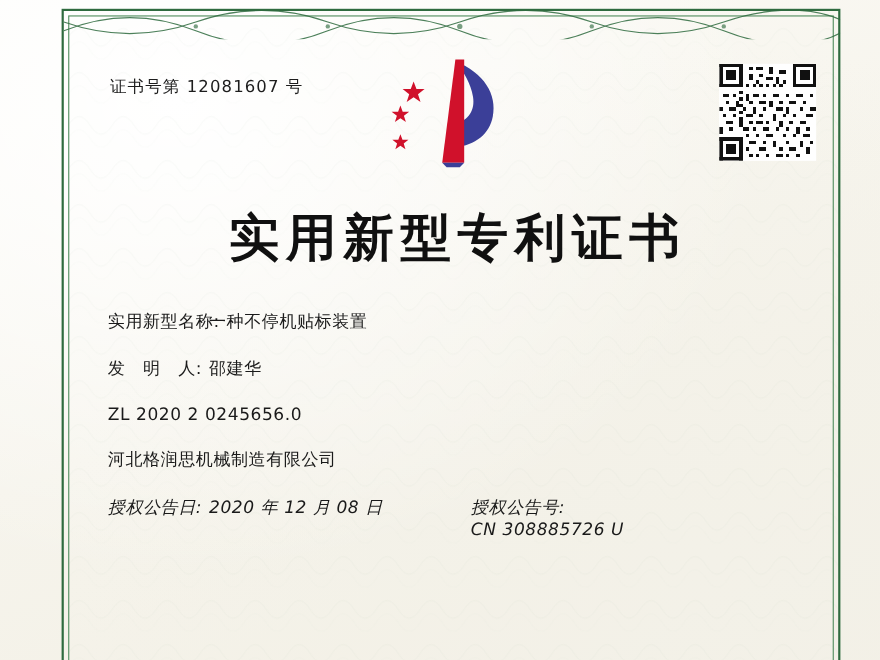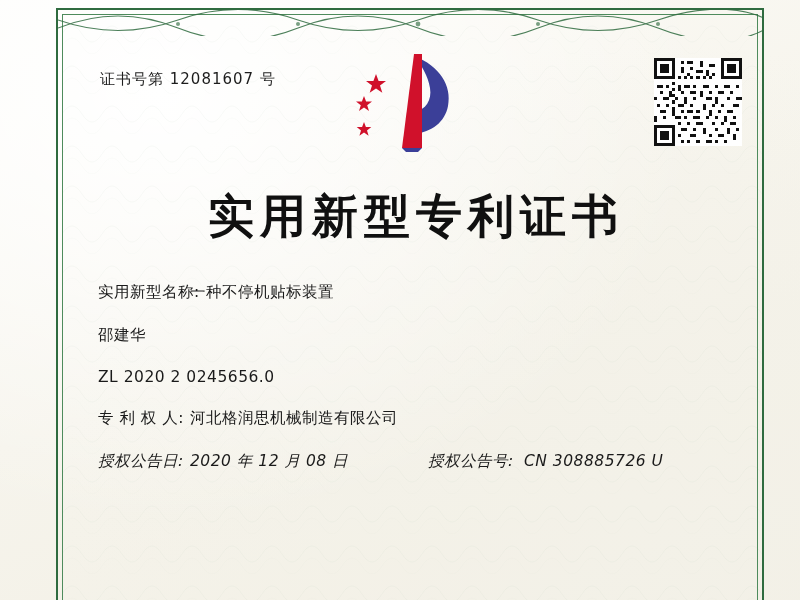--- a/index.html
+++ b/index.html
@@ -146,20 +146,21 @@
   }
   .dual-left {
     display: flex;
     align-items: baseline;
     width: 330px;
     flex: none;
   }
   .dual-right {
     display: flex;
     align-items: baseline;
+    flex-direction: column;
   }
   .dual-right .field-label {
     width: 96px;
   }
 </style>
 </head>
 <body>
 
 <div class="certificate">
 
@@ -337,30 +338,30 @@
   <div class="main-title">实用新型专利证书</div>
 
   <div class="fields">
 
     <div class="field-row">
       <span class="field-label">实用新型名称:</span>
       <span class="field-value">一种不停机贴标装置</span>
     </div>
 
     <div class="field-row">
+      <span class="field-label">发　明　人:</span>
       <span class="field-value">邵建华</span>
     </div>
 
     <div class="field-row">
       <span class="field-value">ZL 2020 2 0245656.0</span>
     </div>
 
 
     <div class="field-row">
-      <span class="field-label">专 利 权 人:</span>
       <span class="field-value">河北格润思机械制造有限公司</span>
     </div>
 
 
     <div class="field-row dual">
       <span class="dual-left">
         <span class="field-label">授权公告日:</span>
         <span class="field-value">2020 年 12 月 08 日</span>
       </span>
       <span class="dual-right">

